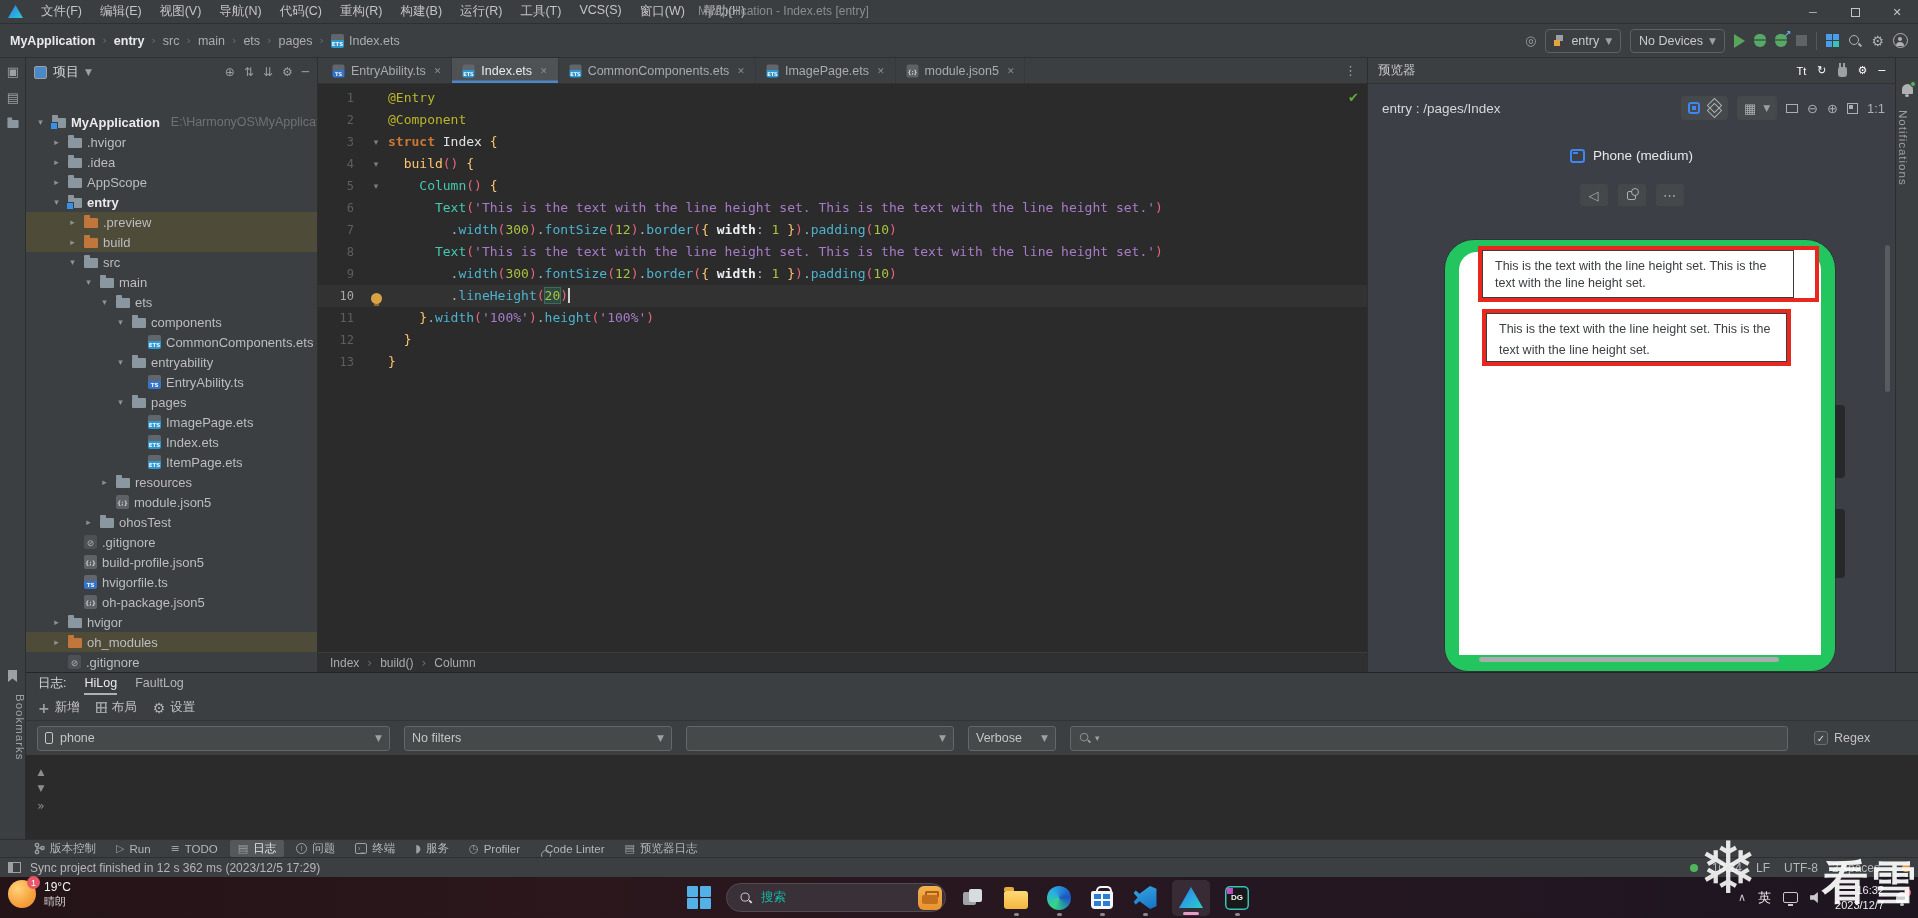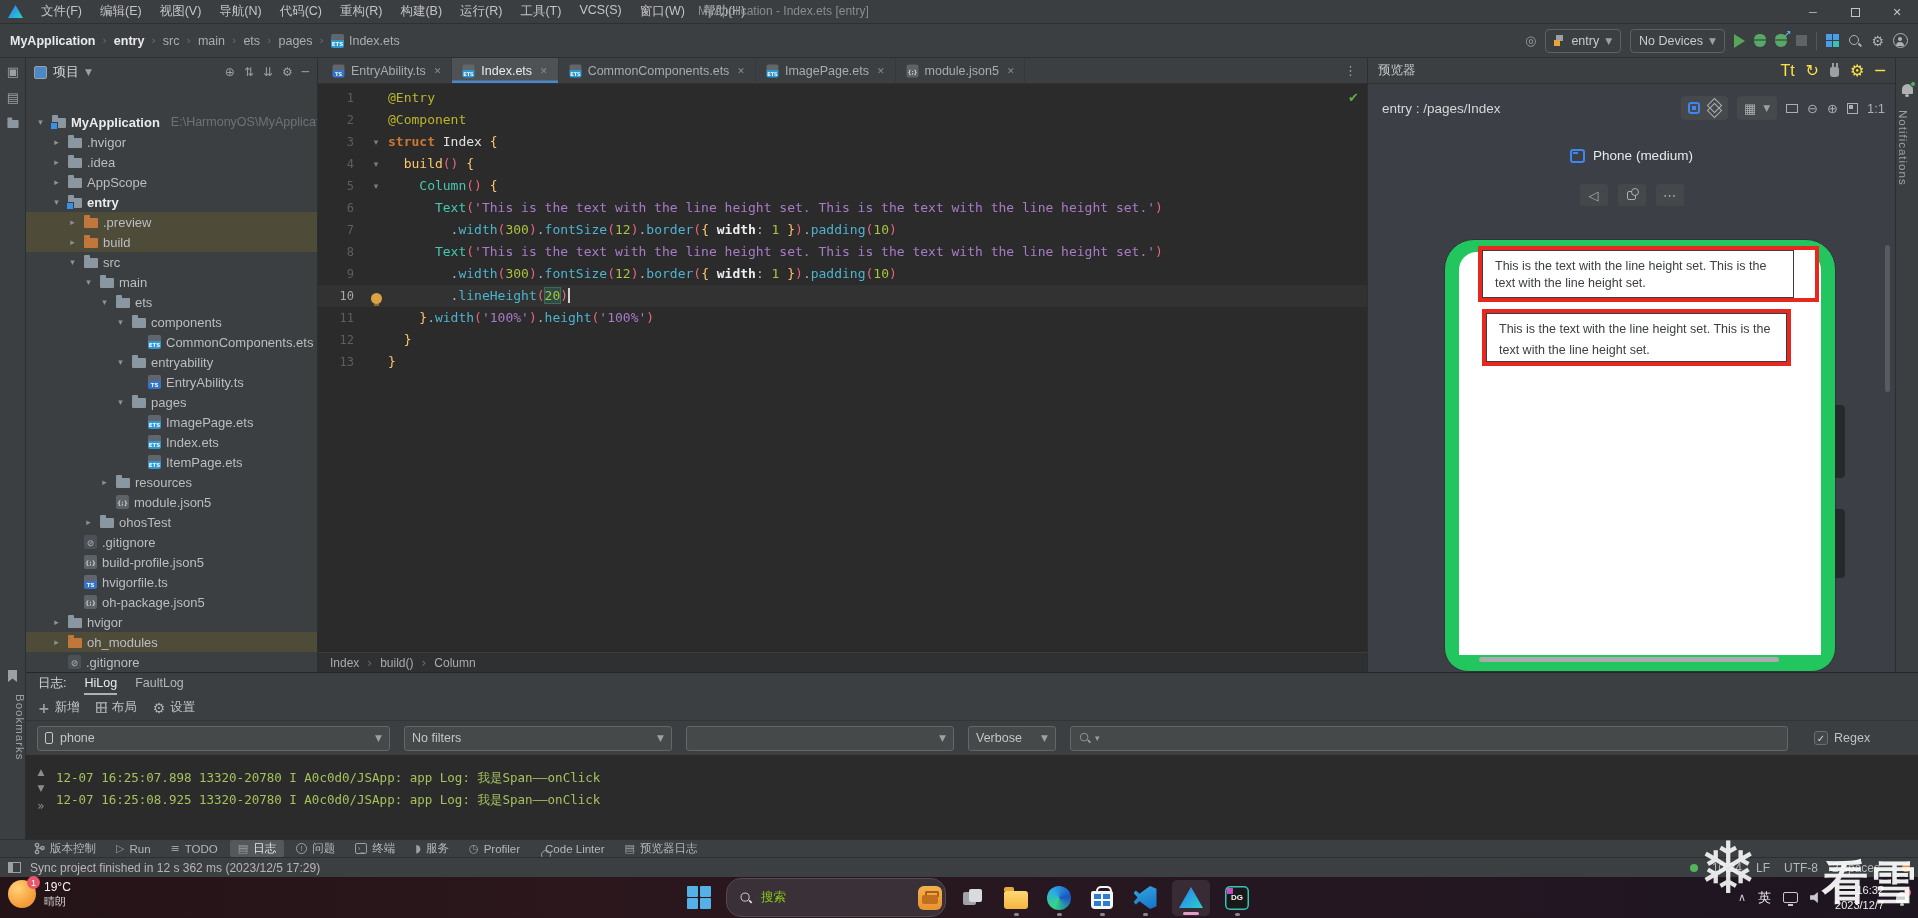--- a/index.html
+++ b/index.html
@@ -104,21 +104,21 @@
   .tk-numhl{color:#A9C23F;background:#2E4A42;outline:1px solid #3E6A5B;}
   .tk-caret{display:inline-block;width:2px;height:15px;background:#D4D4D4;vertical-align:-3px;}
   .ed-check { position:absolute; top:32px; right:8px; color:#5FAD3F; font-size:13px; }
   .ed-crumbs { height:20px; background:#2E3031; border-top:1px solid #3A3C3E; display:flex; align-items:center; gap:8px; padding-left:12px; font-size:12px; color:#A9ABAD;}
   .ed-crumbs .sep { color:#6E7174; }
 
   
   .preview { width:528px; background:#3C4046; border-left:1px solid #2C2E2F; display:flex; flex-direction:column; }
   .pv-head { height:26px; background:#3C3F41; border-bottom:1px solid #323232; display:flex; align-items:center; padding:0 10px; gap:11px; }
   .pv-head .ttl { font-size:12.5px; color:#C8CACC; margin-right:auto;}
-  .pv-hic { color:#fde047; font-size:16px;text-align:center; }
+  .pv-hic { color:#ffffff; font-size:11px;text-align:center; }
   .plug{position:relative;width:9px;height:10px;background:#9DA0A2;border-radius:2px 2px 3px 3px;margin-top:2px;}
   .plug::before{content:"";position:absolute;top:-4px;left:1.5px;width:2px;height:4px;background:#9DA0A2;box-shadow:4px 0 0 #9DA0A2;}
   .pv-body { flex:1; position:relative; }
   .pv-route { position:absolute; left:14px; right:10px; top:12px; display:flex; align-items:center; }
   .pv-route .rt { font-size:13.5px; color:#D6D8DA; }
   .pv-ricons { margin-left:auto; display:flex; align-items:center; gap:9px; color:#ACAFB2;}
   .ipill { background:#46494B; border-radius:4px; height:24px; display:flex; align-items:center; gap:7px; padding:0 7px;}
   .insp { width:12px; height:12px; border:2px solid #3E86F0; border-radius:3px; position:relative;}
   .insp::after{content:"";position:absolute;inset:2px;background:#3E86F0;}
   .layers{position:relative;width:14px;height:12px;}
@@ -206,21 +206,21 @@
   
   .taskbar { height:41px; background:linear-gradient(90deg,#241317 0%,#2B171C 30%,#241722 70%,#1D1520 100%); position:relative; }
   .weather { position:absolute; left:8px; top:3px; display:flex; align-items:center; gap:8px; }
   .w-ic { position:relative; width:28px; height:28px; background:radial-gradient(circle at 35% 30%,#FFD27A,#F6A13C 60%,#E8862F); border-radius:50%; }
   .w-badge { position:absolute; right:-4px; top:-4px; width:13px; height:13px; border-radius:50%; background:#E8566A; color:#fff; font-size:9px; display:flex; align-items:center; justify-content:center; }
   .w-txt { display:flex; flex-direction:column; line-height:1.25; }
   .w-temp { color:#F2F2F2; font-size:12px; } .w-desc { color:#C8C8C8; font-size:11px; }
   .tb-center { position:absolute; left:683px; top:0; height:100%; display:flex; align-items:center; gap:11px; }
   .winlogo { display:grid; grid-template-columns:11px 11px; grid-auto-rows:11px; gap:1.5px; }
   .winlogo i { background:#53B1E8; border-radius:1px; }
-  .searchpill { width:220px; height:39px; background:#3A3138; border:1px solid #534a52; border-radius:15px; display:flex; align-items:center; gap:8px; padding:0 3px 0 12px; color:#84cc16; font-size:12.5px;}
+  .searchpill { width:220px; height:29px; background:#3A3138; border:1px solid #534a52; border-radius:15px; display:flex; align-items:center; gap:8px; padding:0 3px 0 12px; color:#14b8a6; font-size:12.5px;}
   .searchpill .mag::before{border-color:#DCDCDC;} .searchpill .mag::after{background:#DCDCDC;}
   .case-ic { margin-left:auto; width:24px; height:24px; border-radius:6px; background:linear-gradient(180deg,#F4B24C,#E8922F); position:relative;}
   .case-ic::before{content:"";position:absolute;left:7px;top:5px;width:10px;height:4px;border:2px solid #A85F1A;border-bottom:none;border-radius:2px 2px 0 0;}
   .case-ic::after{content:"";position:absolute;left:4px;top:9px;width:16px;height:9px;background:#C26F1E;border-radius:2px;}
   .appcell { width:32px; height:38px; display:flex; flex-direction:column; align-items:center; justify-content:center; position:relative; }
   .appdot { position:absolute; bottom:1px; width:5px; height:3px; border-radius:2px; background:#8A8A8A; }
   .tv-ic { position:relative; width:20px; height:18px;}
   .tv-ic::before{content:"";position:absolute;left:0;top:3px;width:13px;height:13px;background:#9FA4A8;border-radius:2px;}
   .tv-ic::after{content:"";position:absolute;left:6px;top:0;width:13px;height:13px;background:#D8DCDE;border-radius:2px;}
   .folder-ic { position:relative; width:24px; height:18px; background:linear-gradient(180deg,#FFD975,#F3B53F); border-radius:2px 3px 3px 3px; margin-top:4px;}
@@ -683,21 +683,20 @@
             <span class="cb">✓</span>
             <span>Regex</span>
           </span>
         </div>
         <div class="hl-logs">
           <div class="log-gutter">
             <span class="ic">▲</span>
             <span class="ic">▼</span>
             <span class="more ic">»</span>
           </div>
-          <div class="log-lines" id="loglines"><div>12-07 16:25:07.898 13320-20780 I A0c0d0/JSApp: app Log: 我是Span——onClick</div><div>12-07 16:25:08.925 13320-20780 I A0c0d0/JSApp: app Log: 我是Span——onClick</div></div>
         </div>
       </div>
     </div>
   </div>
 
   <div class="bottombar" id="bottombar">
       <span class="bb-item">
         <span>
           <svg width="11" height="13" viewBox="0 0 11 13">
             <g fill="none" stroke="#9DA0A2" stroke-width="1.3">

